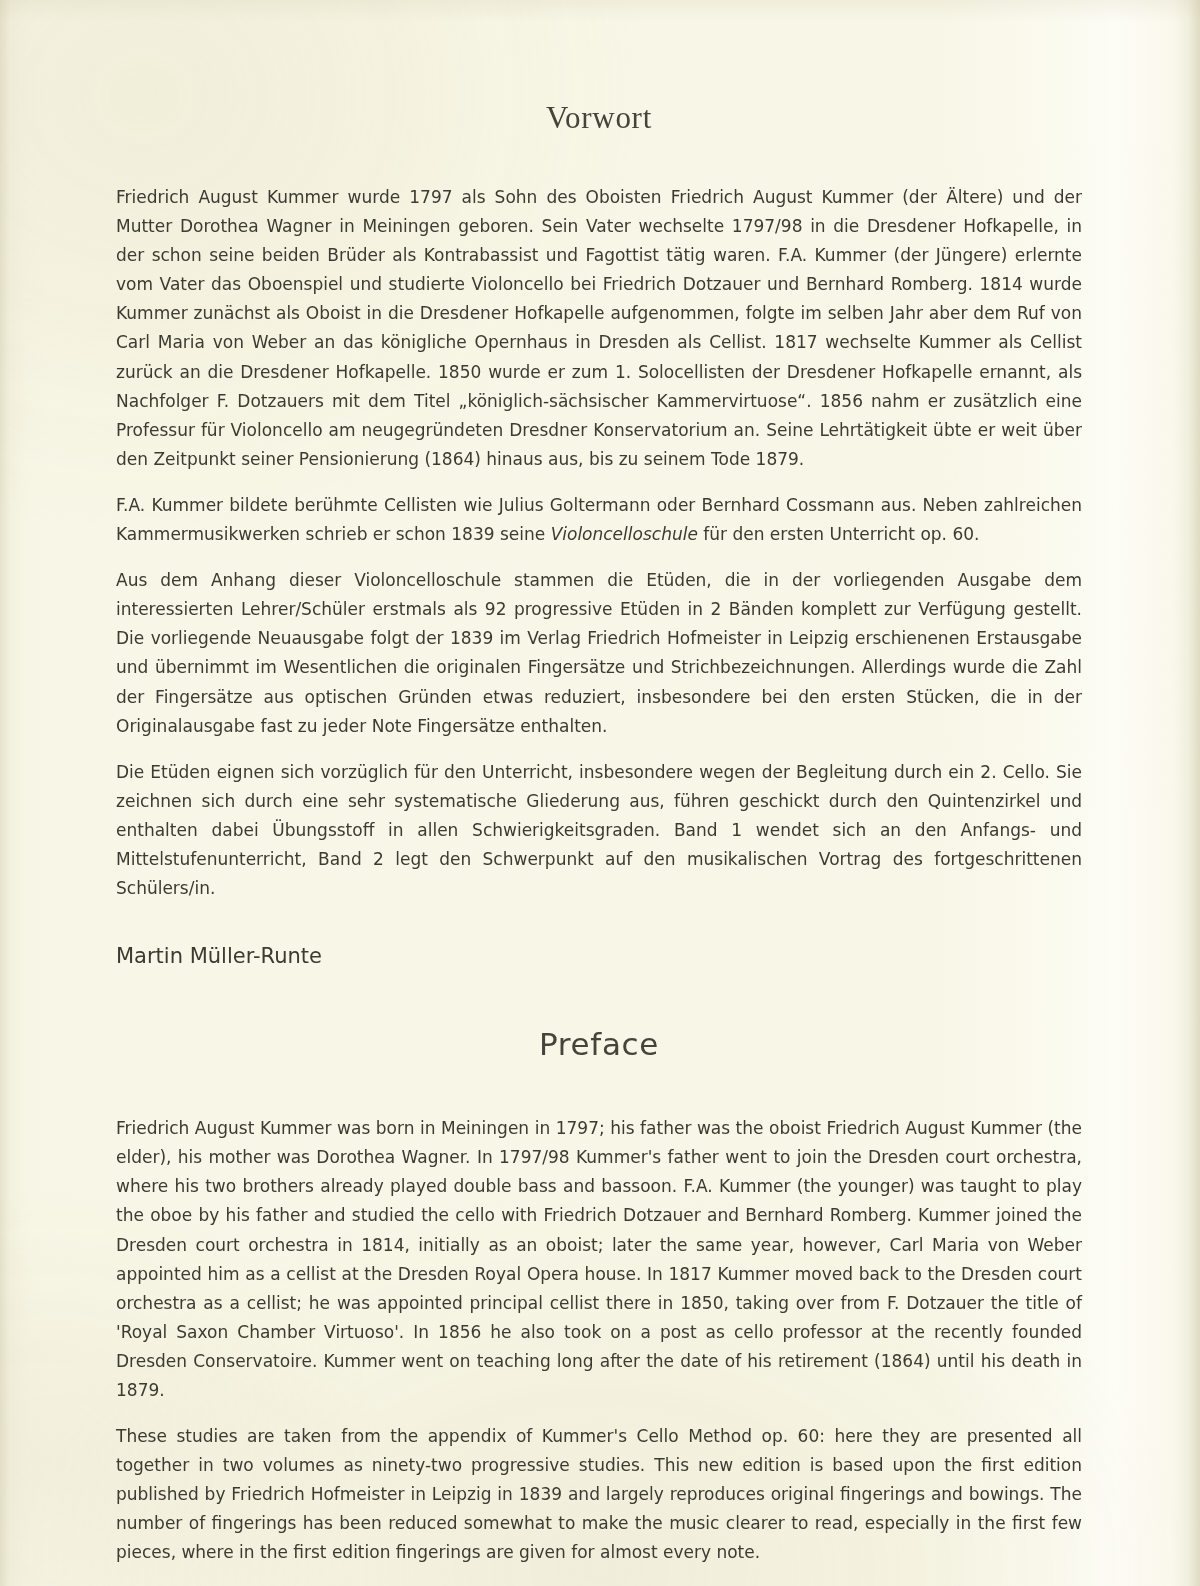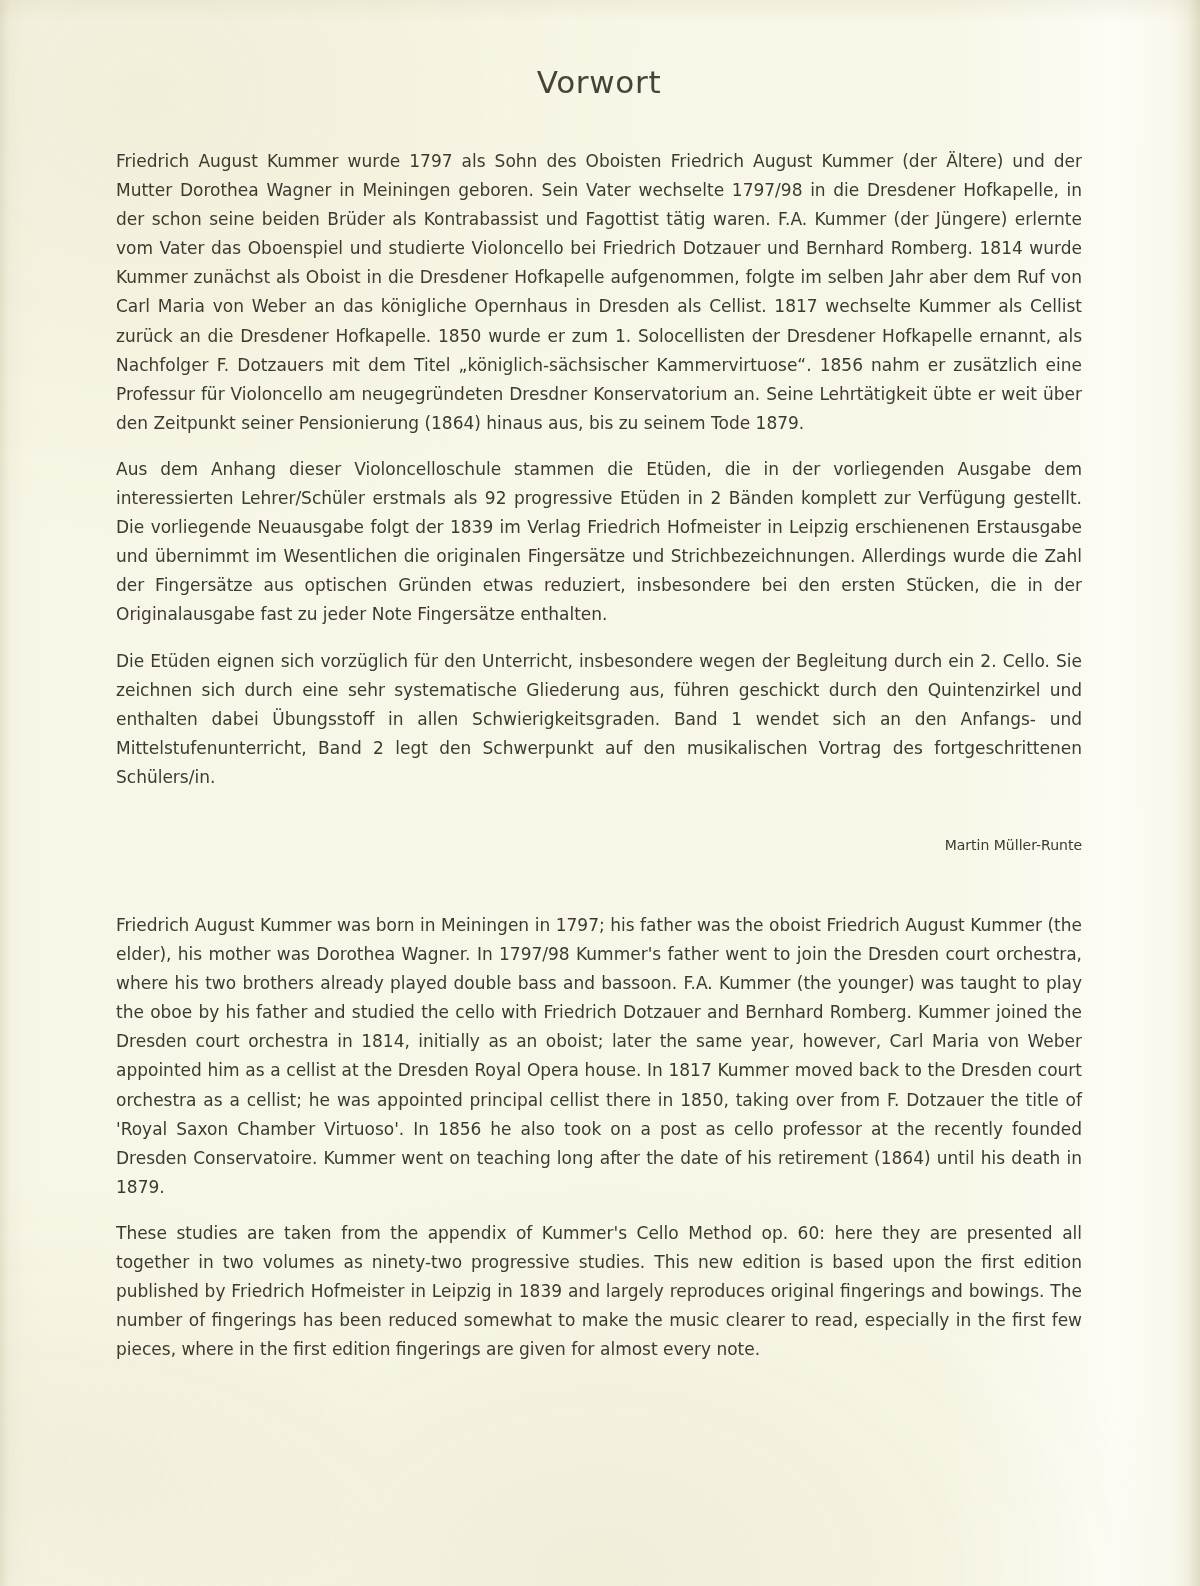--- a/index.html
+++ b/index.html
@@ -79,21 +79,21 @@
   
   .heading {
     text-align: center;
     font-size: 31px;
     font-weight: 400;
     letter-spacing: 0.7px;
     color: #46443a;
     margin: 0;
   }
 
-  .heading-vorwort { padding-top: 64px; }
+  .heading-vorwort { padding-top: 100px; font-family: Liberation Serif, serif; }
   .heading-preface { padding-top: 56px; }
 
   
   .para {
     text-align: justify;
     text-justify: inter-word;
     font-size: 17px;
     line-height: 29.1px;
     color: #3c3a31;
     margin: 0;
@@ -105,51 +105,53 @@
 
   .block-de { margin-top: 47px; }
   .block-en { margin-top: 52px; }
 
   .para em {
     font-style: italic;
   }
 
   
   .signature {
-    text-align: right;
-    font-size: 14px;
+    text-align: left;
+    font-size: 21px;
     line-height: 27px;
     color: #3c3a31;
   }
 
   .sig-de { margin-top: 40px; }
 
   .signature div { display: block; }
 </style>
 </head>
 <body>
 
 <div class="page">
   <div class="content">
 
     <section>
       <h1 class="heading heading-vorwort">Vorwort</h1>
 
       <div class="block-de">
         <p class="para">Friedrich August Kummer wurde 1797 als Sohn des Oboisten Friedrich August Kummer (der Ältere) und der Mutter Dorothea Wagner in Meiningen geboren. Sein Vater wechselte 1797/98 in die Dresdener Hofkapelle, in der schon seine beiden Brüder als Kontrabassist und Fagottist tätig waren. F.A. Kummer (der Jüngere) erlernte vom Vater das Oboenspiel und studierte Violoncello bei Friedrich Dotzauer und Bernhard Romberg. 1814 wurde Kummer zunächst als Oboist in die Dresdener Hofkapelle aufgenommen, folgte im selben Jahr aber dem Ruf von Carl Maria von Weber an das königliche Opernhaus in Dresden als Cellist. 1817 wechselte Kummer als Cellist zurück an die Dresdener Hofkapelle. 1850 wurde er zum 1. Solocellisten der Dresdener Hofkapelle ernannt, als Nachfolger F. Dotzauers mit dem Titel „königlich-sächsischer Kammervirtuose“. 1856 nahm er zusätzlich eine Professur für Violoncello am neugegründeten Dresdner Konservatorium an. Seine Lehrtätigkeit übte er weit über den Zeitpunkt seiner Pensionierung (1864) hinaus aus, bis zu seinem Tode 1879.</p>
+        <p class="para">F.A. Kummer bildete berühmte Cellisten wie Julius Goltermann oder Bernhard Cossmann aus. Neben zahlreichen Kammermusikwerken schrieb er schon 1839 seine <em>Violoncelloschule</em> für den ersten Unterricht op. 60.</p>
         <p class="para">Aus dem Anhang dieser Violoncelloschule stammen die Etüden, die in der vorliegenden Ausgabe dem interessierten Lehrer/Schüler erstmals als 92 progressive Etüden in 2 Bänden komplett zur Verfügung gestellt. Die vorliegende Neuausgabe folgt der 1839 im Verlag Friedrich Hofmeister in Leipzig erschienenen Erstausgabe und übernimmt im Wesentlichen die originalen Fingersätze und Strichbezeichnungen. Allerdings wurde die Zahl der Fingersätze aus optischen Gründen etwas reduziert, insbesondere bei den ersten Stücken, die in der Originalausgabe fast zu jeder Note Fingersätze enthalten.</p>
         <p class="para">Die Etüden eignen sich vorzüglich für den Unterricht, insbesondere wegen der Begleitung durch ein 2. Cello. Sie zeichnen sich durch eine sehr systematische Gliederung aus, führen geschickt durch den Quintenzirkel und enthalten dabei Übungsstoff in allen Schwierigkeitsgraden. Band 1 wendet sich an den Anfangs- und Mittelstufenunterricht, Band 2 legt den Schwerpunkt auf den musikalischen Vortrag des fortgeschrittenen Schülers/in.</p>
       </div>
 
       <div class="signature sig-de">
         <div>Martin Müller-Runte</div>
       </div>
     </section>
 
     <section>
+      <h1 class="heading heading-preface">Preface</h1>
 
       <div class="block-en">
         <p class="para">Friedrich August Kummer was born in Meiningen in 1797; his father was the oboist Friedrich August Kummer (the elder), his mother was Dorothea Wagner. In 1797/98 Kummer's father went to join the Dresden court orchestra, where his two brothers already played double bass and bassoon. F.A. Kummer (the younger) was taught to play the oboe by his father and studied the cello with Friedrich Dotzauer and Bernhard Romberg. Kummer joined the Dresden court orchestra in 1814, initially as an oboist; later the same year, however, Carl Maria von Weber appointed him as a cellist at the Dresden Royal Opera house. In 1817 Kummer moved back to the Dresden court orchestra as a cellist; he was appointed principal cellist there in 1850, taking over from F. Dotzauer the title of 'Royal Saxon Chamber Virtuoso'. In 1856 he also took on a post as cello professor at the recently founded Dresden Conservatoire. Kummer went on teaching long after the date of his retirement (1864) until his death in 1879.</p>
         <p class="para">These studies are taken from the appendix of Kummer's Cello Method op. 60: here they are presented all together in two volumes as ninety-two progressive studies. This new edition is based upon the first edition published by Friedrich Hofmeister in Leipzig in 1839 and largely reproduces original fingerings and bowings. The number of fingerings has been reduced somewhat to make the music clearer to read, especially in the first few pieces, where in the first edition fingerings are given for almost every note.</p>
 
       </div>
 
     </section>
 
   </div>

